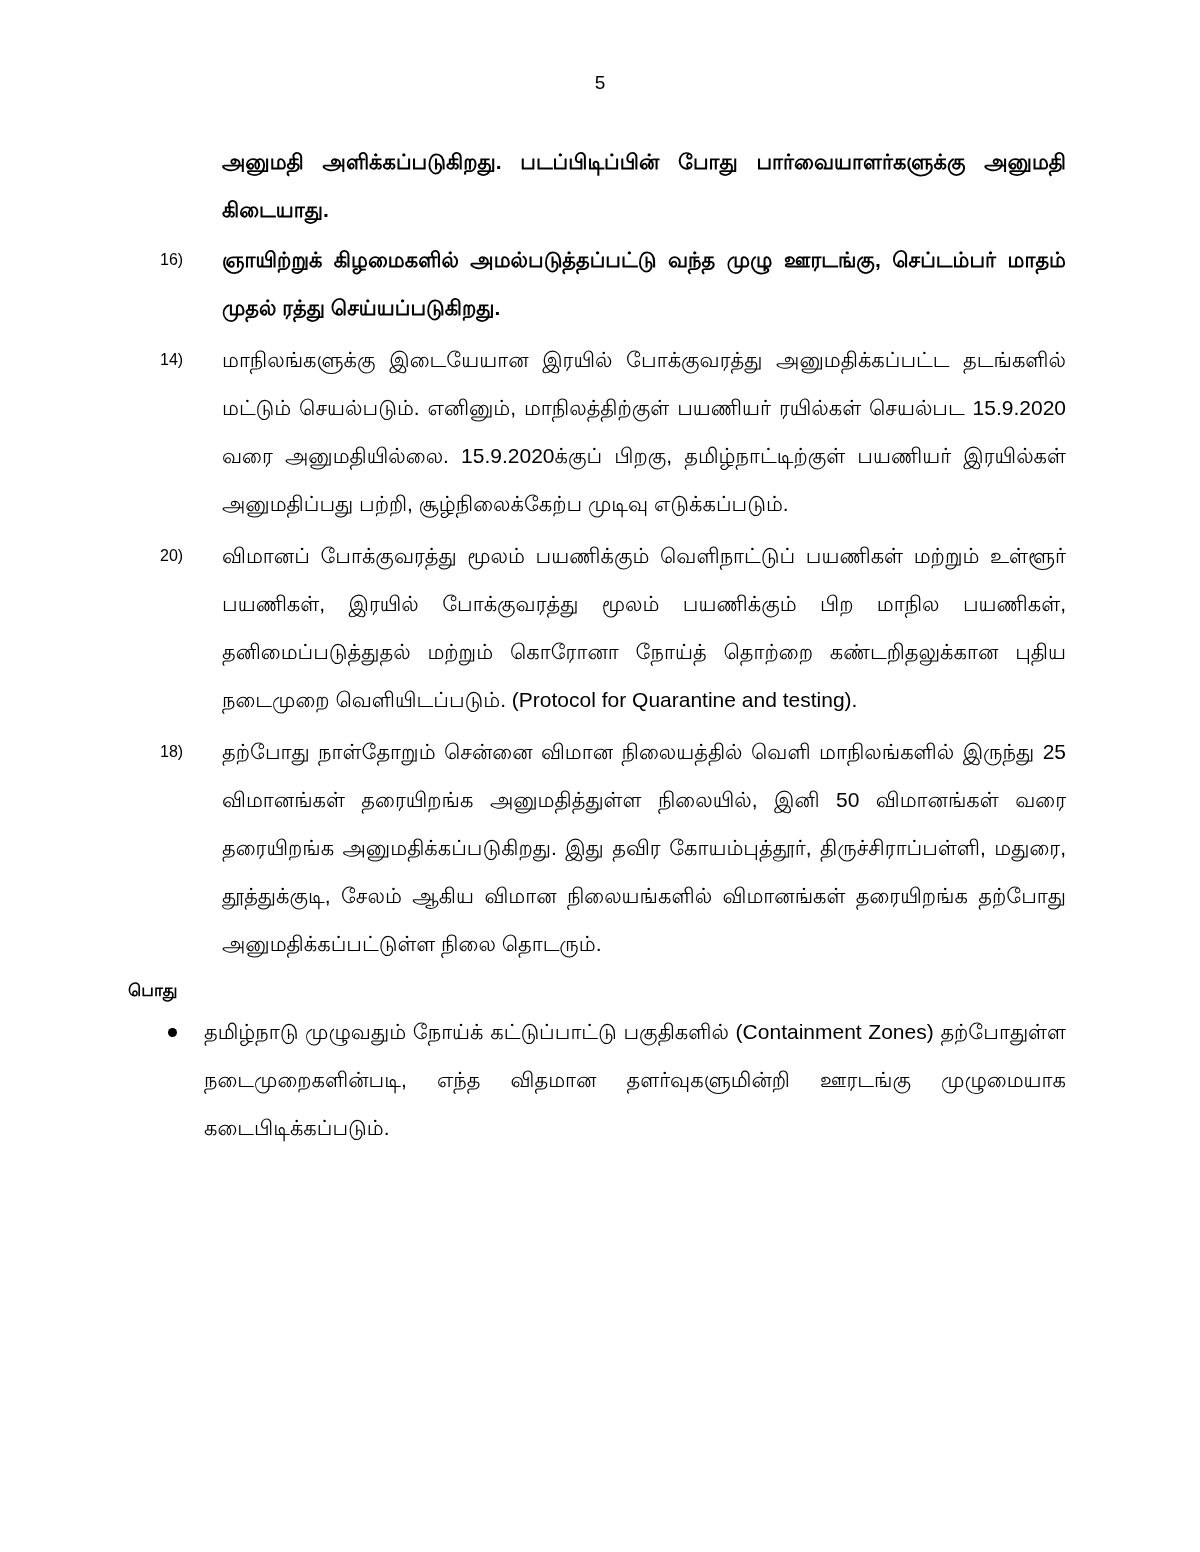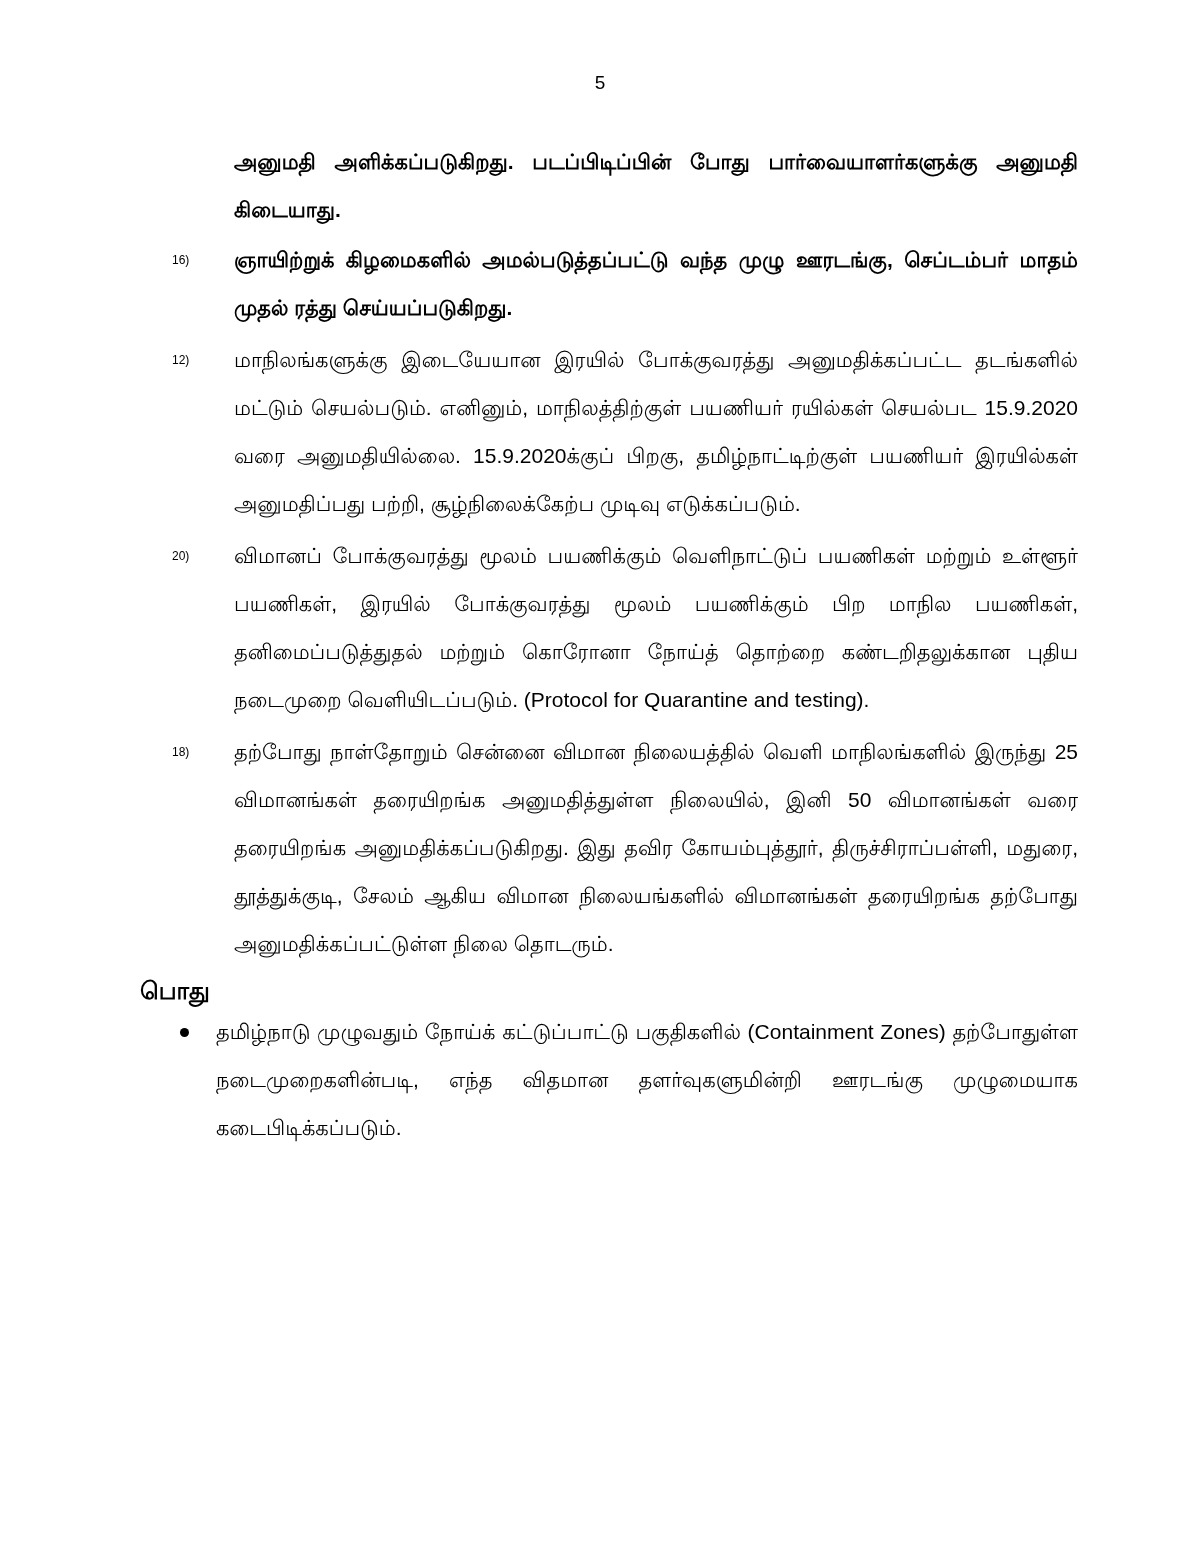--- a/index.html
+++ b/index.html
@@ -20,21 +20,21 @@
       top: 72px;
       left: 0;
       width: 1200px;
       text-align: center;
       font-size: 19px;
       font-family: "Liberation Sans", sans-serif;
     }
     .content {
       position: absolute;
       top: 138px;
-      left: 172px;
+      left: 160px;
       width: 906px;
     }
     .para {
       font-size: 21px;
       line-height: 48px;
       text-align: justify;
       text-align-last: left;
     }
     .para.bold { font-weight: bold; }
     .cont {
@@ -43,31 +43,31 @@
     }
     .item {
       position: relative;
       padding-left: 62px;
       margin-top: 2px;
     }
     .item .num {
       position: absolute;
       left: 0;
       top: 0;
-      font-size: 12px;
+      font-size: 16px;
       line-height: 48px;
       font-weight: normal;
     }
     .item-16 { margin-bottom: 4px; }
     .item-17 { margin-bottom: 4px; }
     .item-18 { margin-bottom: 4px; }
     .section-heading {
       margin-left: -32px;
       margin-top: 6px;
-      font-size: 24px;
+      font-size: 17px;
       font-weight: bold;
       line-height: 34px;
     }
     .bullet {
       position: relative;
       padding-left: 44px;
       margin-left: 0px;
     }
     .bullet .dot {
       position: absolute;
@@ -88,21 +88,21 @@
 <div class="content">
 
   <div class="para bold cont">அனுமதி அளிக்கப்படுகிறது.  படப்பிடிப்பின் போது பார்வையாளர்களுக்கு அனுமதி கிடையாது.</div>
 
   <div class="para bold item item-16">
     <span class="num">16)</span>
     <span>ஞாயிற்றுக் கிழமைகளில் அமல்படுத்தப்பட்டு வந்த முழு ஊரடங்கு, செப்டம்பர் மாதம் முதல் ரத்து செய்யப்படுகிறது.</span>
   </div>
 
   <div class="para item item-17">
-    <span class="num">12)</span>
+    <span class="num">14)</span>
     <span>மாநிலங்களுக்கு இடையேயான இரயில் போக்குவரத்து  அனுமதிக்கப்பட்ட தடங்களில் மட்டும் செயல்படும்.  எனினும், மாநிலத்திற்குள் பயணியர் ரயில்கள் செயல்பட 15.9.2020 வரை அனுமதியில்லை.  15.9.2020க்குப் பிறகு, தமிழ்நாட்டிற்குள் பயணியர் இரயில்கள் அனுமதிப்பது பற்றி, சூழ்நிலைக்கேற்ப முடிவு எடுக்கப்படும்.</span>
   </div>
 
   <div class="para item item-18">
     <span class="num">20)</span>
     <span>விமானப் போக்குவரத்து  மூலம்  பயணிக்கும் வெளிநாட்டுப் பயணிகள் மற்றும் உள்ளூர் பயணிகள், இரயில் போக்குவரத்து  மூலம் பயணிக்கும் பிற மாநில பயணிகள்,  தனிமைப்படுத்துதல் மற்றும் கொரோனா நோய்த் தொற்றை கண்டறிதலுக்கான புதிய நடைமுறை வெளியிடப்படும்.  (Protocol for Quarantine and testing).</span>
   </div>
 
   <div class="para item item-19">
     <span class="num">18)</span>

